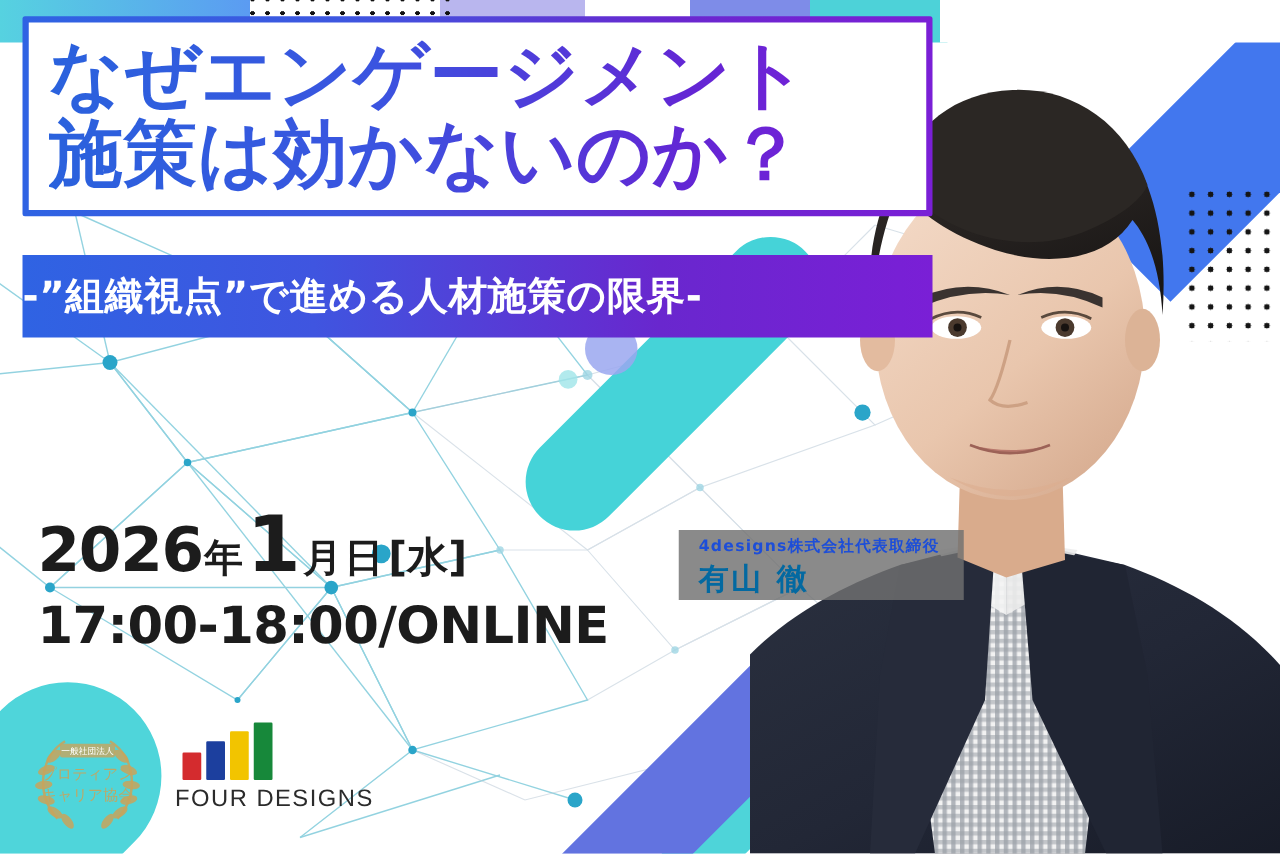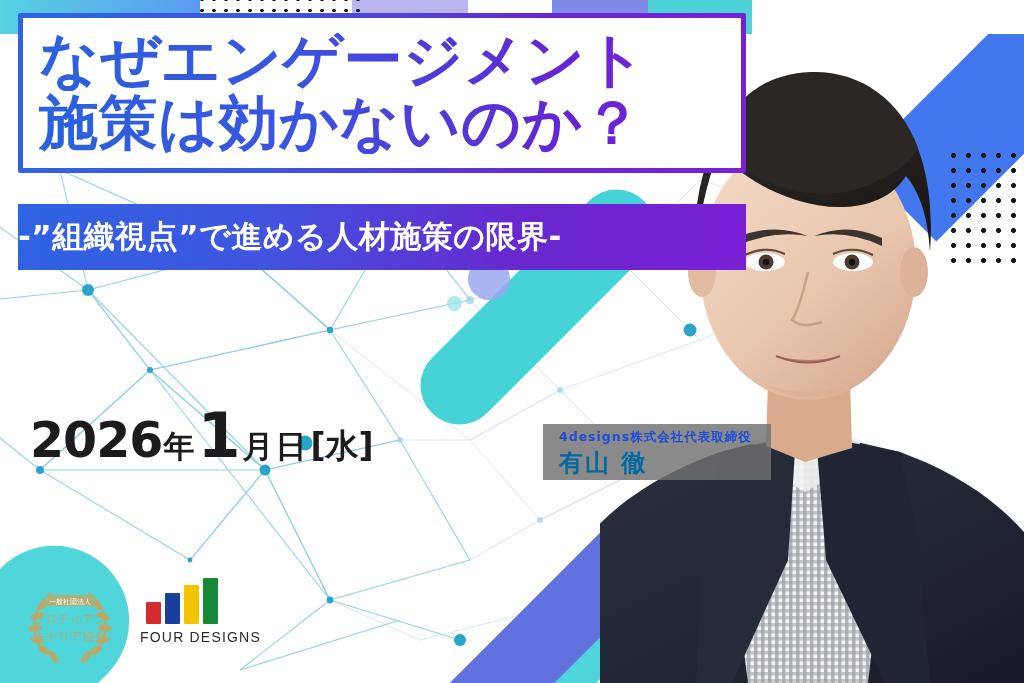--- a/index.html
+++ b/index.html
@@ -250,21 +250,21 @@
     padding-left: 6px;
   }
   .fd-bars i { display:block; width: 15px; border-radius: 1px; }
   .fd-b1 { height: 22px; background: #d42b2e; }
   .fd-b2 { height: 31px; background: #1c3f9e; }
   .fd-b3 { height: 39px; background: #f2c400; }
   .fd-b4 { height: 46px; background: #17883a; }
   .fd-name {
     margin-top: 5px;
     font-family: "Liberation Sans", sans-serif;
-    font-size: 14px;
+    font-size: 19px;
     letter-spacing: 1.2px;
     color: #2b2b2b;
     white-space: nowrap;
   }
 </style>
 </head>
 <body>
 
 <div id="poster">
 
@@ -435,20 +435,21 @@
 
   <div class="date-block">
     <div class="date-line">
       <span class="d-year">2026</span>
       <span class="d-kanji">年</span>
       <span class="d-big">1</span>
       <span class="d-kanji">月</span>
       <span class="d-kanji">日</span>
       <span class="d-brk">[水]</span>
     </div>
+    <div class="time-line">17:00-18:00/ONLINE</div>
   </div>
 
   <div class="speaker-plate">
     <div class="speaker-role">4designs株式会社代表取締役</div>
     <div class="speaker-name">有山 徹</div>
   </div>
 
   <div class="badge">
     <svg viewBox="0 0 104 92" xmlns="http://www.w3.org/2000/svg">
       <g stroke="#c8a45c" stroke-width="2" fill="none" opacity="0.85">

